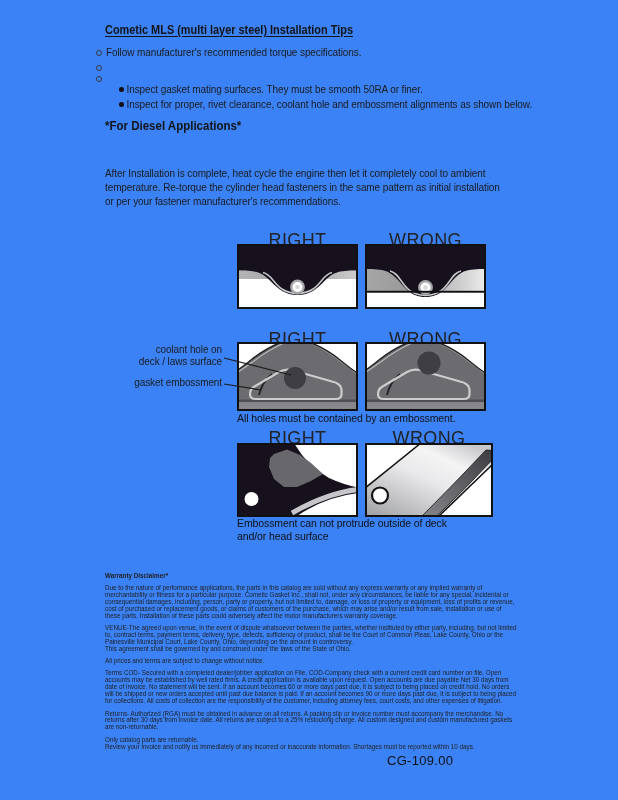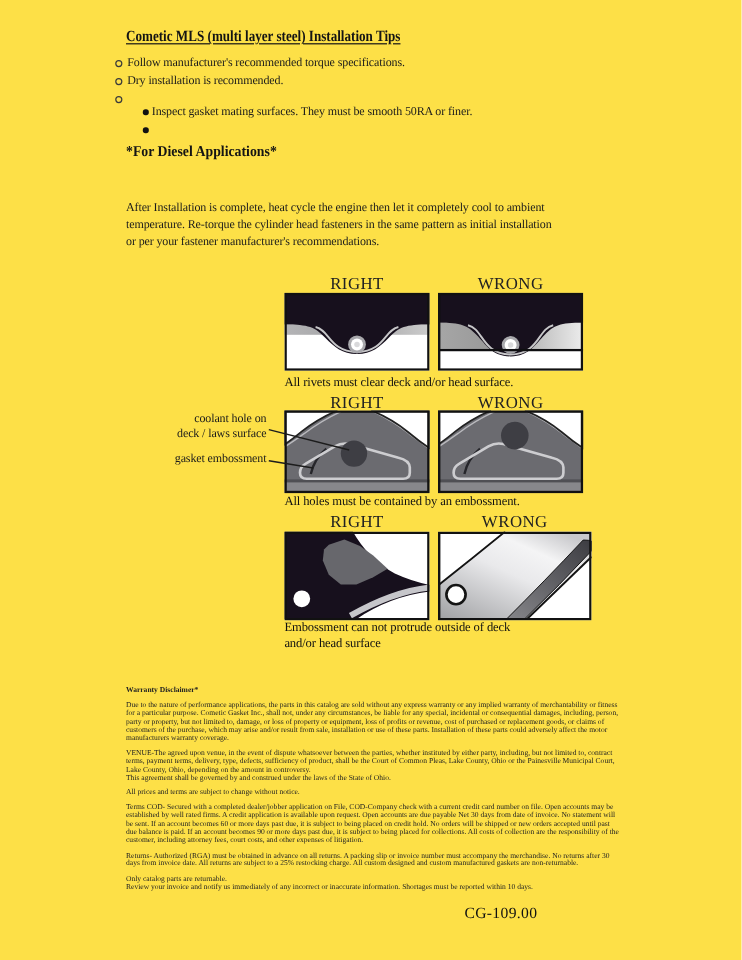--- a/index.html
+++ b/index.html
@@ -1,18 +1,18 @@
 <!DOCTYPE html>
 <html><head>
 <meta charset="utf-8">
 <style>
   html,body { margin:0; padding:0; background:#ffffff; }
   .page {
-    position:relative; width:618px; height:800px; background:#fde047;
-    font-family:Liberation Serif, serif; color:#1b1b1b; overflow:hidden;
+    position:relative; width:618px; height:800px; background:#3b82f6;
+    font-family:Liberation Sans, sans-serif; color:#1b1b1b; overflow:hidden;
   }
   .abs { position:absolute; }
   .pre { white-space:pre-line; }
 
   .title {
     left:105px; top:22px; font-size:13px; font-weight:bold;
     text-decoration:underline; text-underline-offset:2px;
     transform:scaleX(0.84); transform-origin:left top; white-space:nowrap;
     color:#141414;
   }
@@ -26,21 +26,21 @@
   }
   .b-sub { padding-left:23px; }
   .marker-f {
     flex:none; width:4.5px; height:4.5px; background:#111; border-radius:50%;
     margin:5px 3px 0 0;
   }
 
   .diesel-h { left:105px; top:119px; font-size:12.5px; font-weight:bold; color:#141414; transform:scaleX(0.92); transform-origin:left top; white-space:nowrap; }
   .body-p { left:105px; width:470px; font-size:10px; line-height:14px; letter-spacing:-0.1px; }
 
-  .dlabel { font-size:14px; color:#222; text-align:center; letter-spacing:0.4px; }
+  .dlabel { font-size:18px; color:#222; text-align:center; letter-spacing:0.4px; }
   .caption { font-size:10.5px; color:#111; line-height:13px; letter-spacing:-0.1px; }
   .ann { font-size:10px; line-height:11.5px; text-align:right; color:#1b1b1b; letter-spacing:-0.1px; }
 
   .warranty { left:105px; top:573px; width:412px; font-size:6.3px; line-height:6.9px; color:#222; }
   .warranty h3 { font-size:6.3px; margin:0 0 5px 0; font-weight:bold; }
   .warranty p { margin:0 0 5.5px 0; }
 
   .footer { left:387px; top:753px; font-size:13px; color:#111; letter-spacing:0.3px; }
 
   svg { display:block; }
@@ -52,31 +52,31 @@
 
   <div class="abs title">Cometic MLS (multi layer steel) Installation Tips</div>
 
   <div class="abs bullets">
     <div class="b-row">
       <span class="marker-o"></span>
       <span class="txt">Follow manufacturer's recommended torque specifications.</span>
     </div>
     <div class="b-row">
       <span class="marker-o"></span>
-      <span class="txt">Dry installation is recommended.</span>
     </div>
     <div class="b-row">
       <span class="marker-o"></span>
     </div>
     <div class="b-row b-sub">
       <span class="marker-f"></span>
       <span class="txt">Inspect gasket mating surfaces.  They must be smooth 50RA or finer.</span>
     </div>
     <div class="b-row b-sub">
       <span class="marker-f"></span>
+      <span class="txt">Inspect for proper, rivet clearance, coolant hole and embossment alignments as shown below.</span>
     </div>
   </div>
 
   <div class="abs diesel-h">*For Diesel Applications*</div>
   <div class="abs body-p pre" style="top:167px">After Installation is complete, heat cycle the engine then let it completely cool to ambient
 temperature. Re-torque the cylinder head fasteners in the same pattern as initial installation
 or per your fastener manufacturer's recommendations.</div>
 
   <div class="abs dlabel" style="left:237px;top:230px;width:121px">RIGHT</div>
   <div class="abs dlabel" style="left:365px;top:230px;width:121px">WRONG</div>
@@ -111,21 +111,20 @@
     <rect x="0" y="25" width="121" height="23" fill="url(#g1w)"></rect>
     <path d="M0,0 H121 V25 C101,25 97,27 89,35 C81,43 76,53 60.5,53 C45,53 40,43 32,35 C24,27 20,25 0,25 Z" fill="#17101d"></path>
     <path d="M25,27 C38,30 36,50.5 60.5,51.5 C85,50.5 83,30 96,27" fill="none" stroke="#c6c6c8" stroke-width="1.6"></path>
     <circle cx="60.5" cy="43.5" r="7.4" fill="#a8a8ac"></circle>
     <circle cx="60.5" cy="43.5" r="5" fill="#ffffff"></circle>
     <circle cx="60.5" cy="43.5" r="2.3" fill="#d9d9db"></circle>
     <rect x="0" y="46.8" width="121" height="1.9" fill="#0e0e10"></rect>
     <rect x="1" y="1" width="119" height="63" fill="none" stroke="#111111" stroke-width="2"></rect>
   </svg>
 
-  <div class="abs caption" style="left:237px;top:313px">All rivets must clear deck and/or head surface.</div>
 
   <div class="abs dlabel" style="left:237px;top:329px;width:121px">RIGHT</div>
   <div class="abs dlabel" style="left:365px;top:329px;width:121px">WRONG</div>
 
   <div class="abs ann pre" style="left:110px;top:344px;width:112px">coolant hole on
 deck / laws surface</div>
   <div class="abs ann" style="left:110px;top:377px;width:112px">gasket embossment</div>
 
   <svg class="abs" style="left:237px;top:342px" width="121" height="69" viewBox="0 0 121 69">
     <rect width="121" height="69" fill="#6b6b70"></rect>

